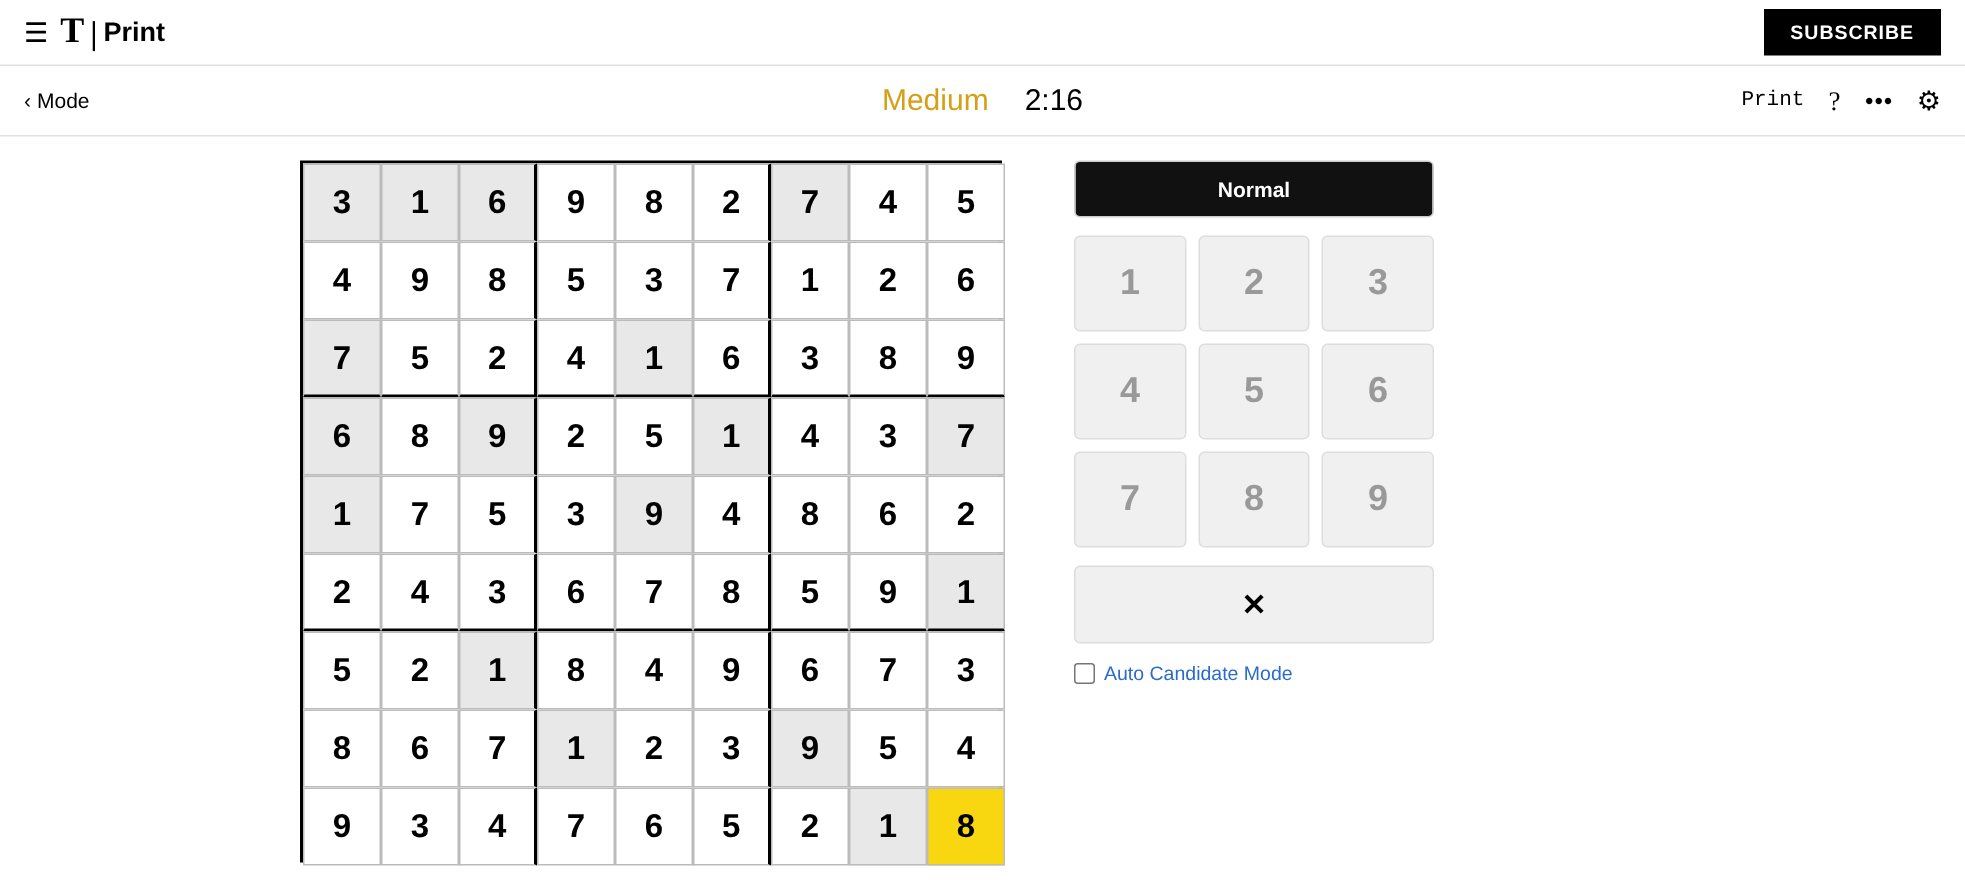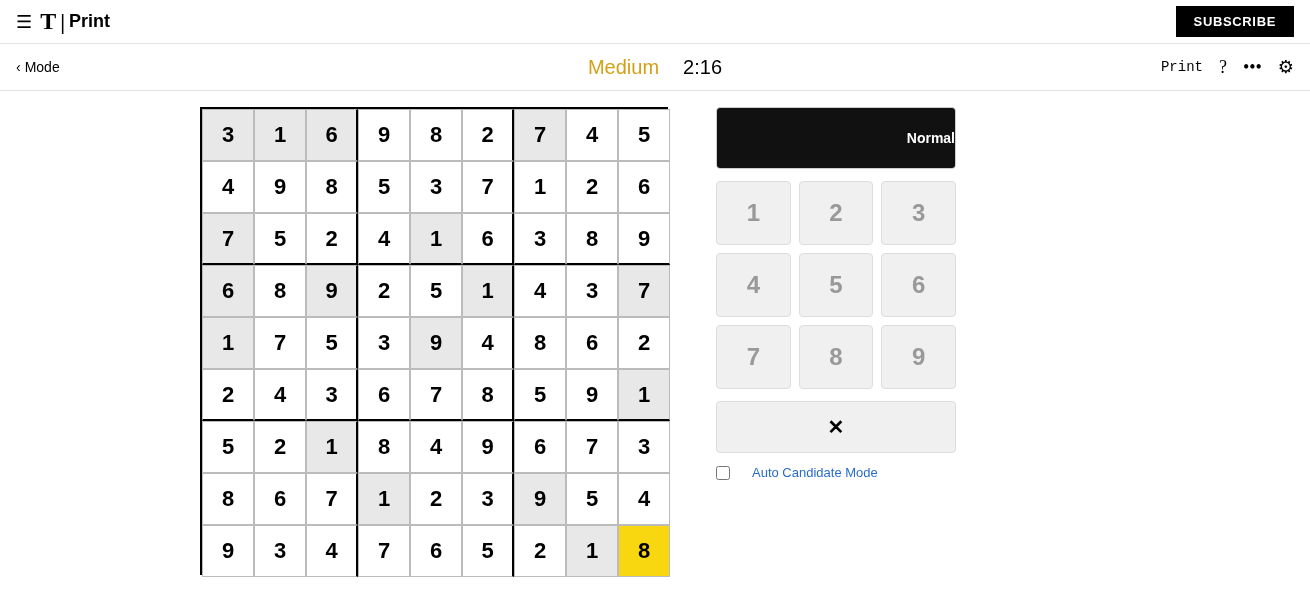--- a/index.html
+++ b/index.html
@@ -137,22 +137,22 @@
     
     .mode-toggle {
       display: flex;
       border: 1px solid #ccc;
       border-radius: 4px;
       overflow: hidden;
       width: 240px;
     }
     .mode-btn {
       flex: 1;
-      padding: 22px 0;
-      text-align: right;
+      padding: 10px 0;
+      text-align: center;
       font-size: 14px;
       font-family: Arial, sans-serif;
       cursor: pointer;
       border: none;
       background: #f0f0f0;
       color: #555;
     }
     .mode-btn.active {
       background: #111;
       color: #fff;
@@ -193,21 +193,21 @@
       cursor: pointer;
       display: flex;
       align-items: center;
       justify-content: center;
     }
 
     
     .auto-candidate {
       display: flex;
       align-items: center;
-      gap: 22px;
+      gap: 6px;
       font-size: 13px;
       font-family: Arial, sans-serif;
       color: #2a6bcc;
     }
     .auto-candidate input[type="checkbox"] {
       width: 14px;
       height: 14px;
     }
   </style>
 </head>

